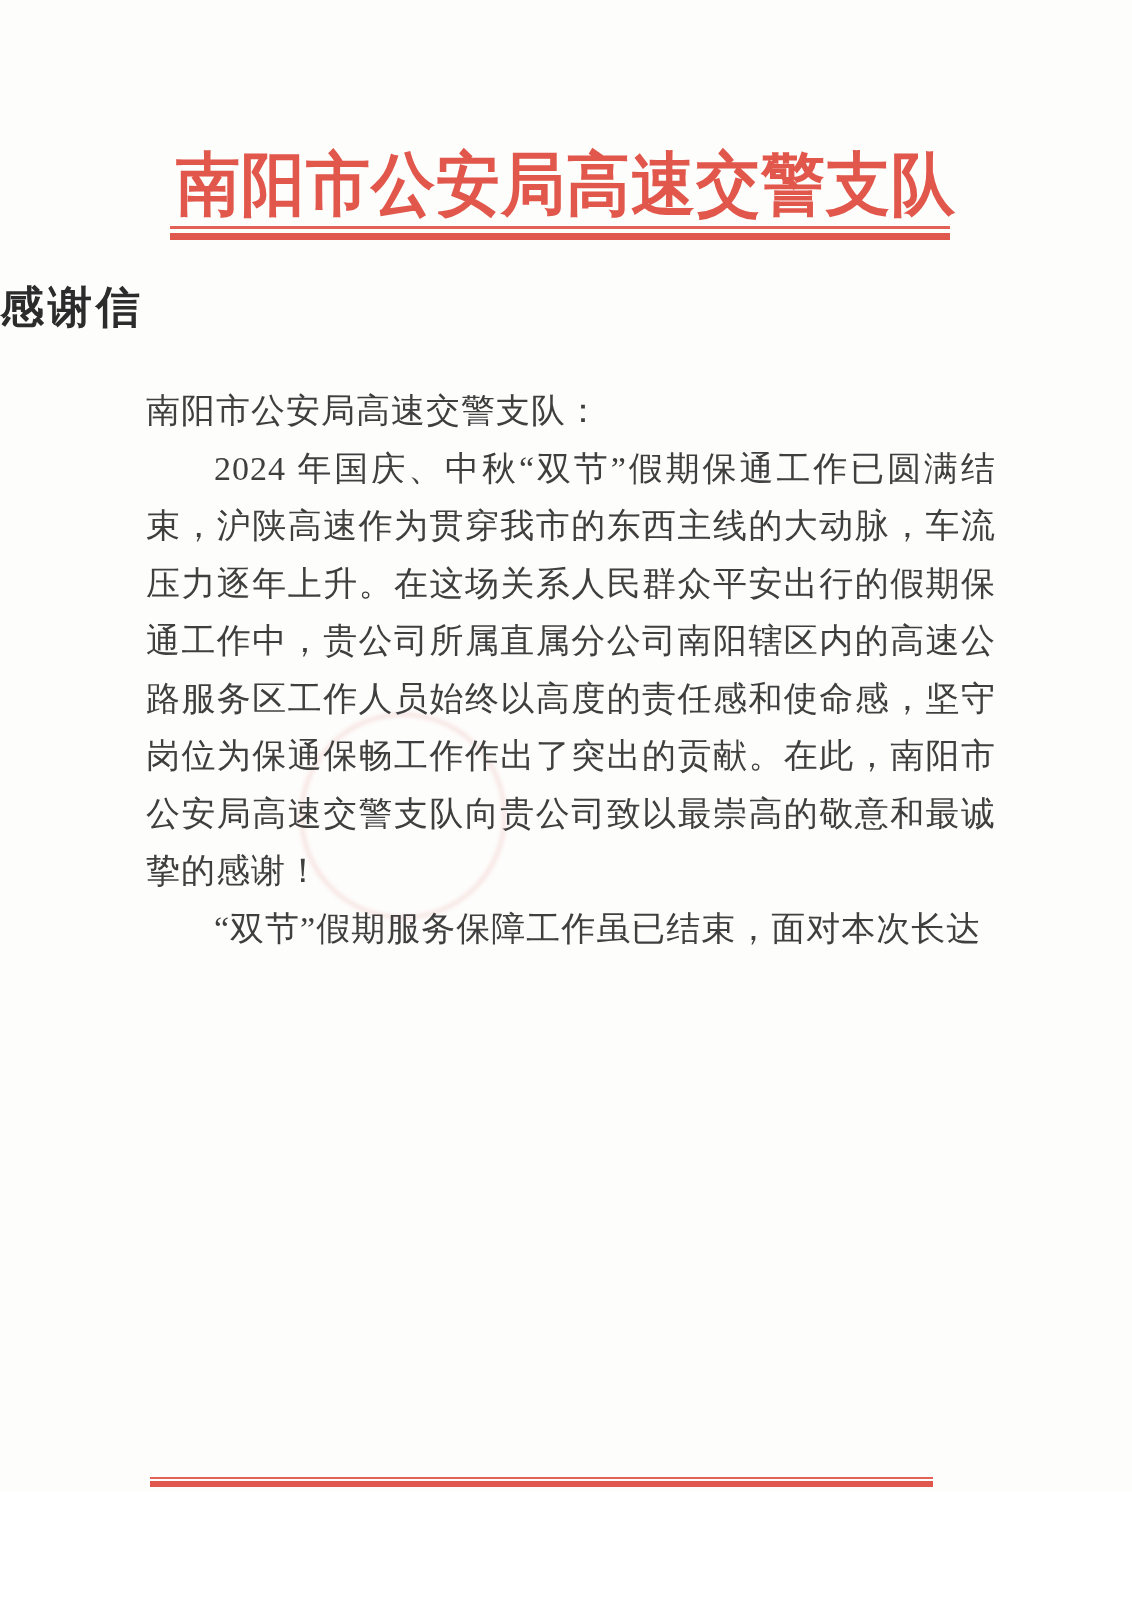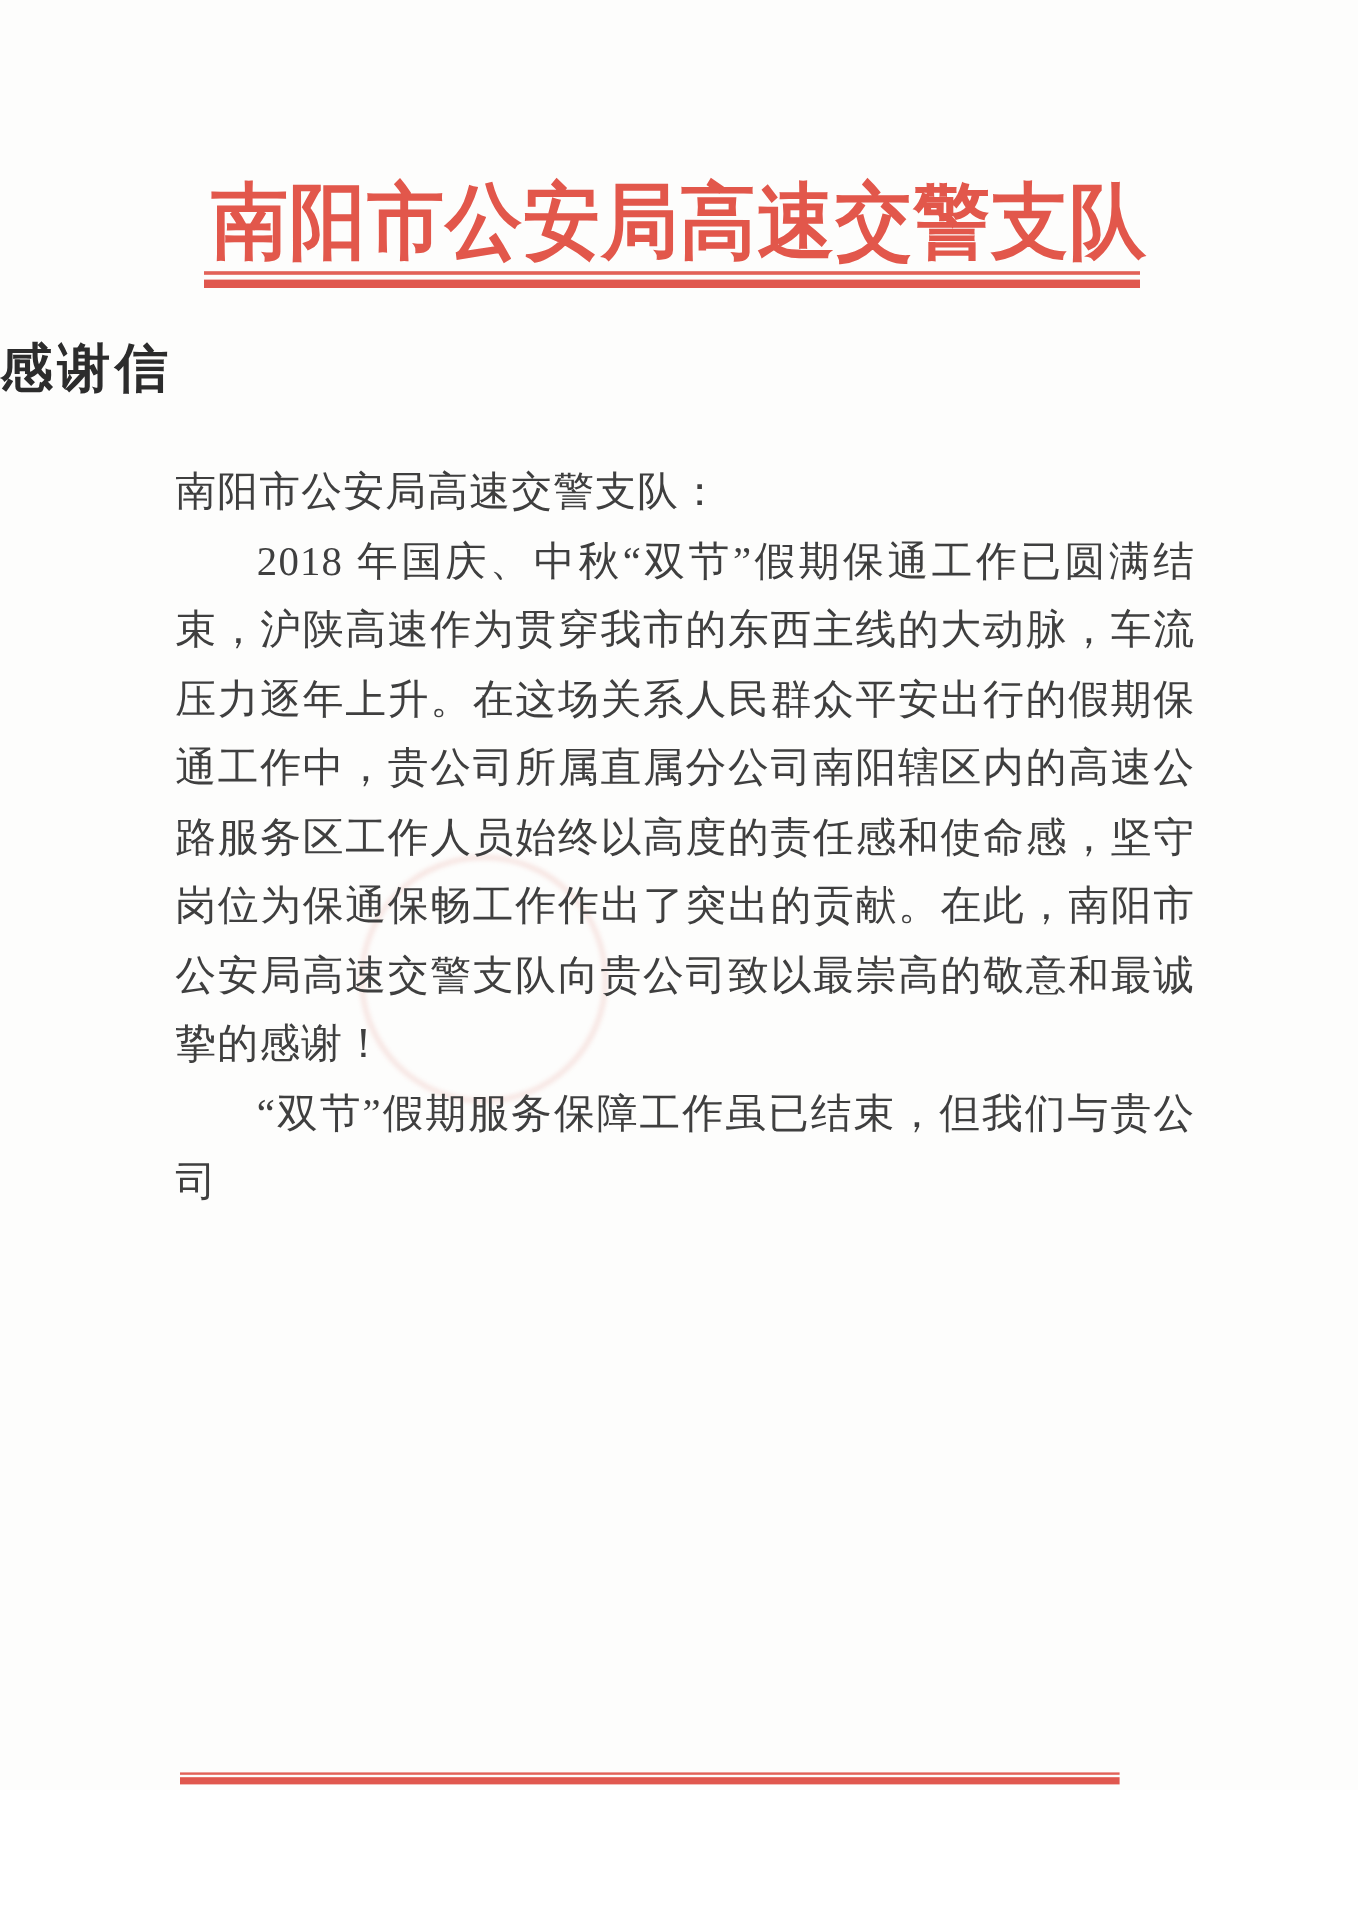--- a/index.html
+++ b/index.html
@@ -118,22 +118,22 @@
     <div class="rule-gap"></div>
     <div class="rule-thick"></div>
   </div>
 
   <div class="doc-title">感谢信</div>
 
   <div class="seal-bleedthrough"></div>
 
   <div class="letter-body">
     <p class="salutation">南阳市公安局高速交警支队：</p>
-    <p class="para">2018 年国庆、中秋“双节”假期保通工作已圆满结束，沪陕高速作为贯穿我市的东西主线的大动脉，车流压力逐年上升。在这场关系人民群众平安出行的假期保通工作中，贵公司所属直属分公司南阳辖区内的高速公路服务区工作人员始终以高度的责任感和使命感，坚守岗位为保通保畅工作作出了突出的贡献。在此，南阳市公安局高速交警支队向贵公司致以最崇高的敬意和最诚挚的感谢！</p>
-    <p class="para">“双节”假期服务保障工作虽已结束，但我们与贵公司</p>
+    <p class="para">2024 年国庆、中秋“双节”假期保通工作已圆满结束，沪陕高速作为贯穿我市的东西主线的大动脉，车流压力逐年上升。在这场关系人民群众平安出行的假期保通工作中，贵公司所属直属分公司南阳辖区内的高速公路服务区工作人员始终以高度的责任感和使命感，坚守岗位为保通保畅工作作出了突出的贡献。在此，南阳市公安局高速交警支队向贵公司致以最崇高的敬意和最诚挚的感谢！</p>
+    <p class="para">“双节”假期服务保障工作虽已结束，面对本次长达</p>
   </div>
 
   <div class="footer-rule">
     <div class="rule-thin"></div>
     <div class="rule-gap"></div>
     <div class="rule-thick"></div>
   </div>
 
 </div>
 

